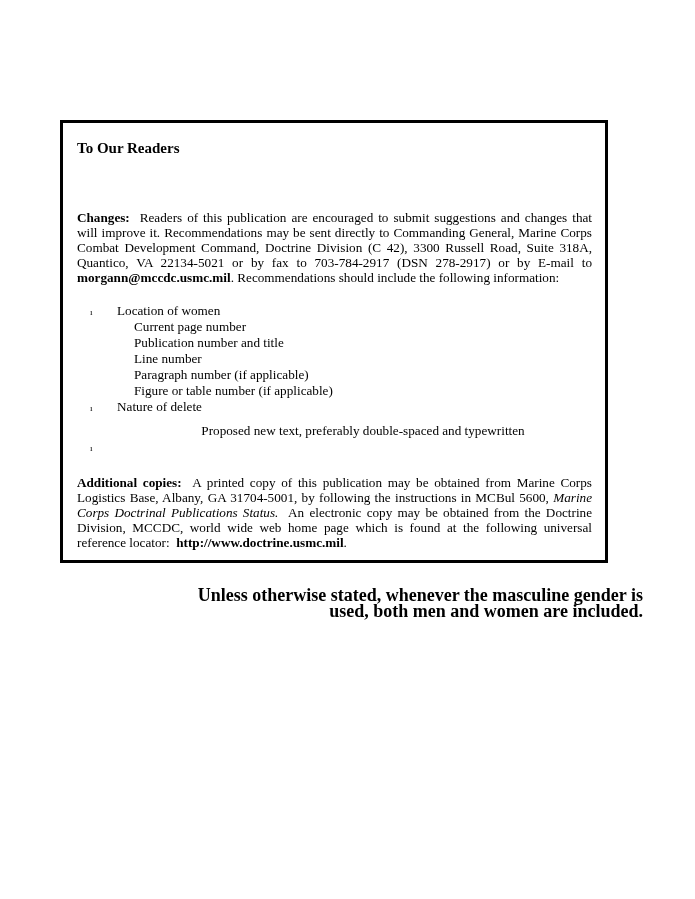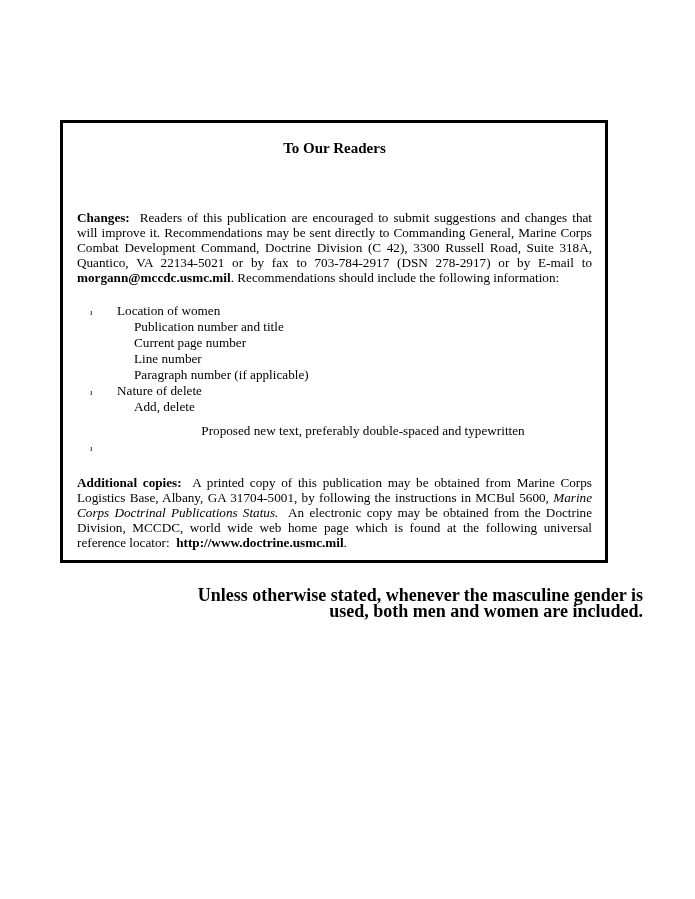--- a/index.html
+++ b/index.html
@@ -20,21 +20,20 @@
     position: absolute;
     left: 60px;
     top: 120px;
     width: 515px;
     height: 406px;
     border: 3px solid #000000;
     padding: 17px 13px 14px 14px;
     background: #ffffff;
   }
   .box-title {
-    text-align: center;
     font-weight: bold;
     font-size: 15px;
     line-height: 17px;
     margin: 0 0 0 0;
   }
   .para {
     font-size: 13.2px;
     line-height: 15px;
     text-align: justify;
     margin: 0;
@@ -91,26 +90,26 @@
 <div class="page">
 
   <div class="readers-box">
 
     <div class="box-title">To Our Readers</div>
 
     <p class="para para-changes"><span style="font-weight: bold;">Changes:</span><span>&nbsp; Readers of this publication are encouraged to submit suggestions and changes that will improve it. Recommendations may be sent directly to Commanding General, Marine Corps Combat Development Command, Doctrine Division (C 42), 3300 Russell Road, Suite 318A, Quantico, VA 22134-5021 or by fax to 703-784-2917 (DSN 278-2917) or by E-mail to </span><span style="font-weight: bold;">morgann@mccdc.usmc.mil</span><span>. Recommendations should include the following information:</span></p>
 
     <div class="change-list">
         <div class="list-row level1"><span class="bullet">ı</span><span>Location of women</span></div>
+        <div class="list-row level2"><span>Current page number</span></div>
         <div class="list-row level2"><span>Publication number and title</span></div>
-        <div class="list-row level2"><span>Current page number</span></div>
         <div class="list-row level2"><span>Line number</span></div>
         <div class="list-row level2"><span>Paragraph number (if applicable)</span></div>
+        <div class="list-row level2"><span>Figure or table number (if applicable)</span></div>
         <div class="list-row level1"><span class="bullet">ı</span><span>Nature of delete</span></div>
-        <div class="list-row level2"><span>Add, delete</span></div>
         <div class="list-row level2 gap-before"><span>Proposed new text, preferably double-spaced and typewritten</span></div>
         <div class="list-row level1"><span class="bullet">ı</span></div>
       </div>
 
     <p class="para para-additional"><span style="font-weight: bold;">Additional copies:</span><span>&nbsp; A printed copy of this publication may be obtained from Marine Corps Logistics Base, Albany, GA 31704-5001, by following the instructions in MCBul 5600, </span><span style="font-style: italic;">Marine Corps Doctrinal Publications Status.</span><span>&nbsp; An electronic copy may be obtained from the Doctrine Division, MCCDC, world wide web home page which is found at the following universal reference locator: &nbsp;</span><span style="font-weight: bold;">http://www.doctrine.usmc.mil</span><span>.</span></p>
 
   </div>
 
   <div class="footer-note">
     <span class="inner">Unless otherwise stated, whenever the masculine gender is used, both men and women are included.</span>

